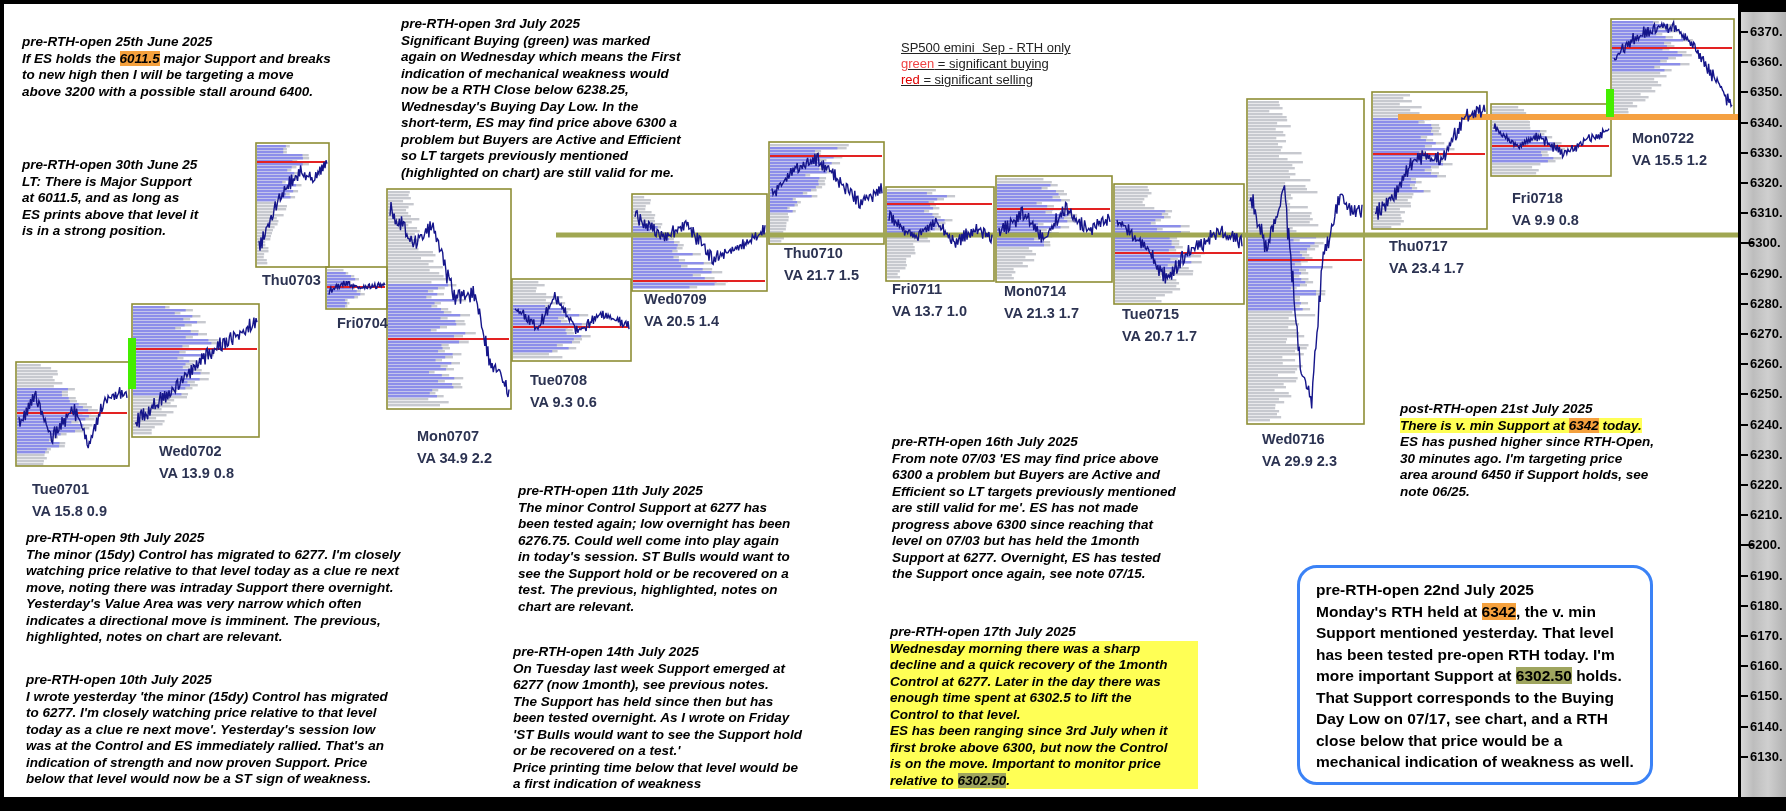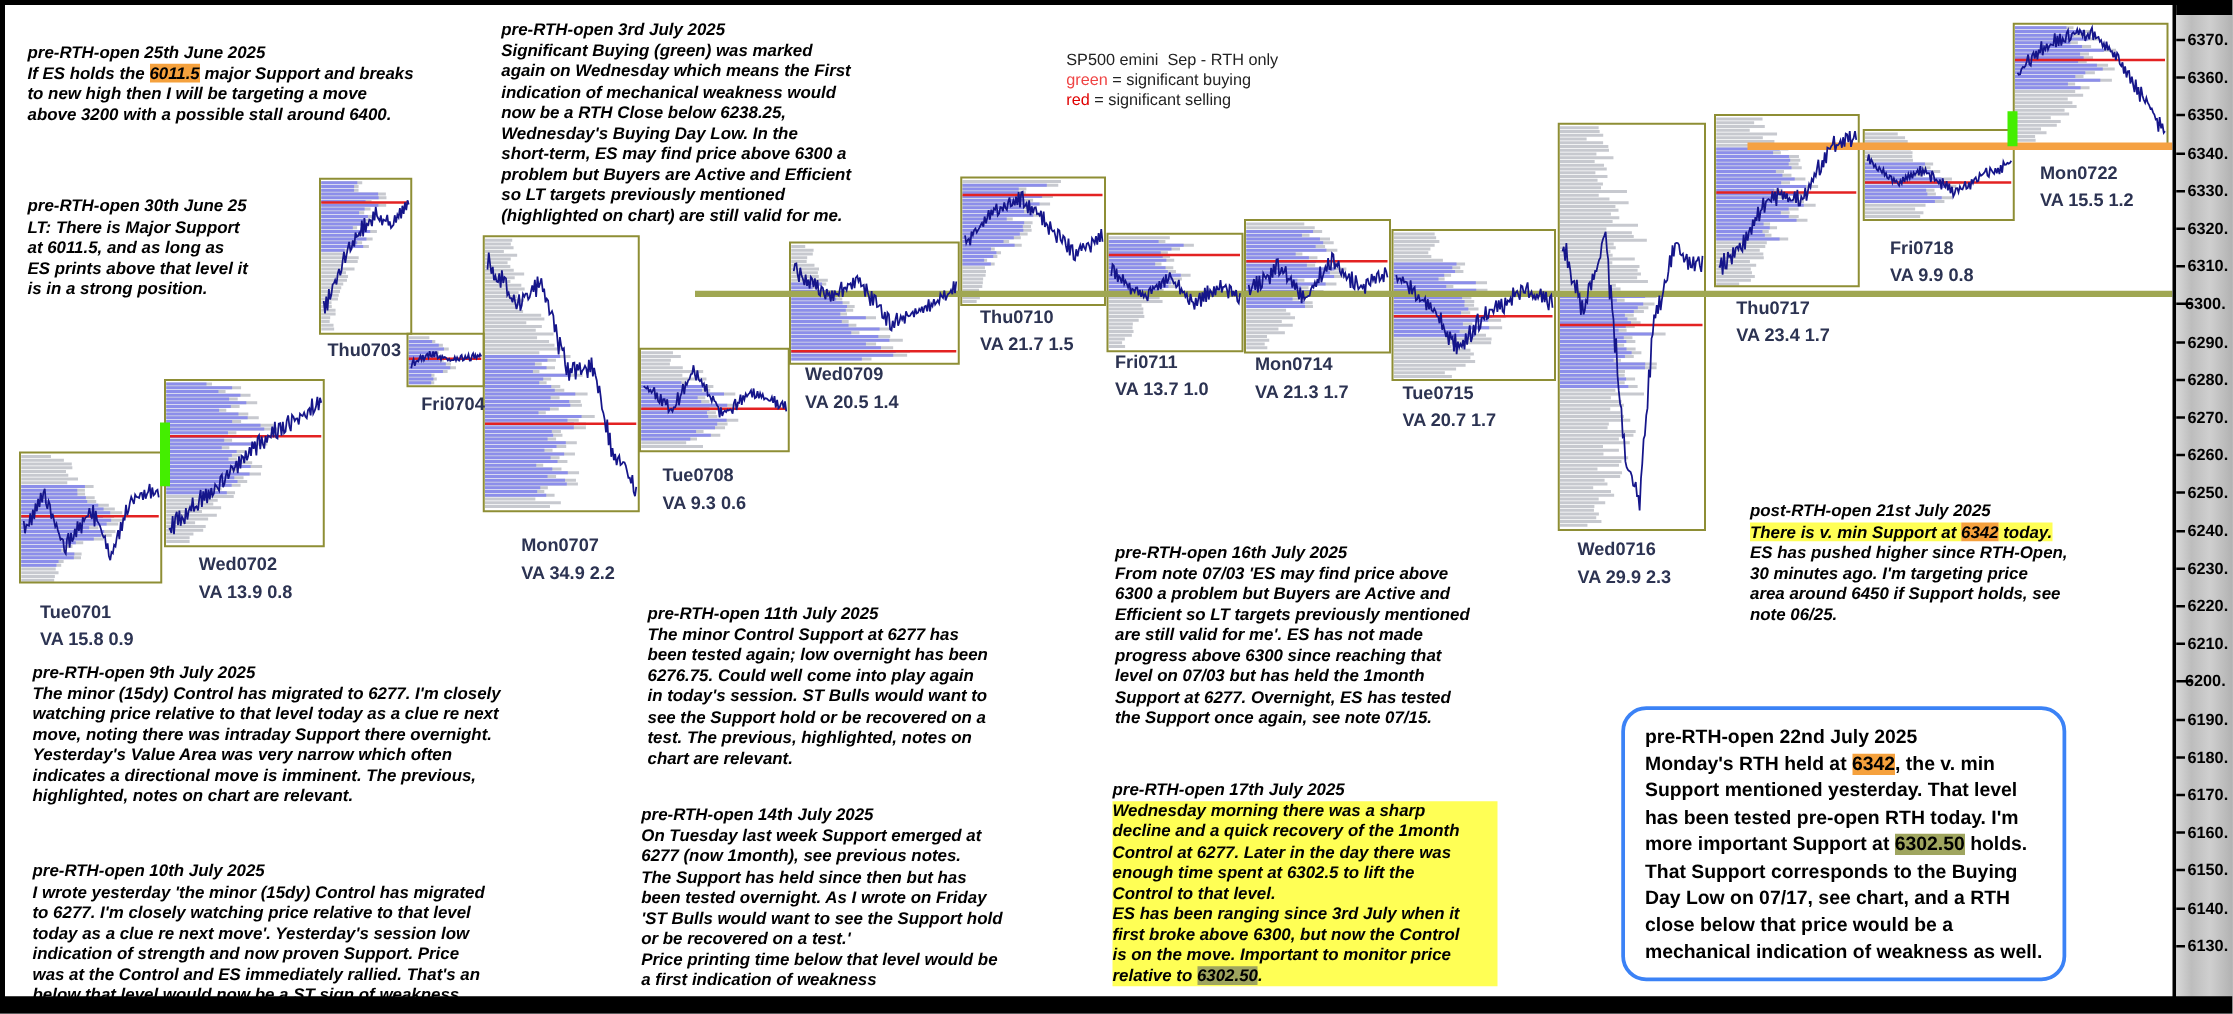--- a/index.html
+++ b/index.html
@@ -15,21 +15,21 @@
   .note .ttl{font:inherit;}
   .note .hl-orange{background:#f5a13d;}
   .note .hl-yellow{background:#ffff55;}
   .note .hl-olive{background:#9fa55f;}
   .note .body-yellow{background:#ffff55;display:block;width:308px;}
   .note.boxed{
     font:bold 15.5px/21.5px "Liberation Sans",sans-serif;font-style:normal;
     border:3px solid #3b82f6;border-radius:20px;padding:11px 16px 9px 16px;background:#fff;
   }
   
-  .legend{position:absolute;left:849px;top:36px;font:13px/16px "Liberation Sans",sans-serif;color:#222;white-space:nowrap;z-index:4;}
+  .legend{position:absolute;left:897px;top:36px;font:13px/16px "Liberation Sans",sans-serif;color:#222;white-space:nowrap;z-index:4;text-decoration:underline;}
   .legend .term-green{color:#ef4444;}
   .legend .term-red{color:#e00000;}
   
   .axis-sep{position:absolute;left:1734px;top:0;width:3px;height:795px;background:#000;z-index:6;}
   .axis{
     position:absolute;left:1737px;top:0;width:49px;height:795px;z-index:6;
     background:linear-gradient(90deg,#d8d8d8,#bdbdbd 25%,#cfcfcf 55%,#b3b3b3 90%,#a8a8a8);
     border-top:8px solid #000;box-sizing:border-box;
   }
   .axis .tickrow{position:absolute;left:0;height:0;}
@@ -1102,27 +1102,27 @@
       </div>
       <div class="note" style="left: 22px; top: 526px;">
         <div class="ttl">pre-RTH-open 9th July 2025</div>
         <div><span>The minor (15dy) Control has migrated to 6277. I'm closely</span></div>
         <div><span>watching price relative to that level today as a clue re next</span></div>
         <div><span>move, noting there was intraday Support there overnight.</span></div>
         <div><span>Yesterday's Value Area was very narrow which often</span></div>
         <div><span>indicates a directional move is imminent. The previous,</span></div>
         <div><span>highlighted, notes on chart are relevant.</span></div>
       </div>
-      <div class="note" style="left: 22px; top: 668px; margin-top: 17px;">
+      <div class="note" style="left: 22px; top: 668px;">
         <div class="ttl">pre-RTH-open 10th July 2025</div>
         <div><span>I wrote yesterday 'the minor (15dy) Control has migrated</span></div>
         <div><span>to 6277. I'm closely watching price relative to that level</span></div>
         <div><span>today as a clue re next move'. Yesterday's session low</span></div>
+        <div><span>was at the Control and ES immediately rallied. That's an</span></div>
         <div><span>indication of strength and now proven Support. Price</span></div>
-        <div><span>was at the Control and ES immediately rallied. That's an</span></div>
         <div><span>below that level would now be a ST sign of weakness.</span></div>
       </div>
       <div class="note" style="left: 514px; top: 479px;">
         <div class="ttl">pre-RTH-open 11th July 2025</div>
         <div><span>The minor Control Support at 6277 has</span></div>
         <div><span>been tested again; low overnight has been</span></div>
         <div><span>6276.75. Could well come into play again</span></div>
         <div><span>in today's session. ST Bulls would want to</span></div>
         <div><span>see the Support hold or be recovered on a</span></div>
         <div><span>test.  The previous, highlighted, notes on</span></div>

